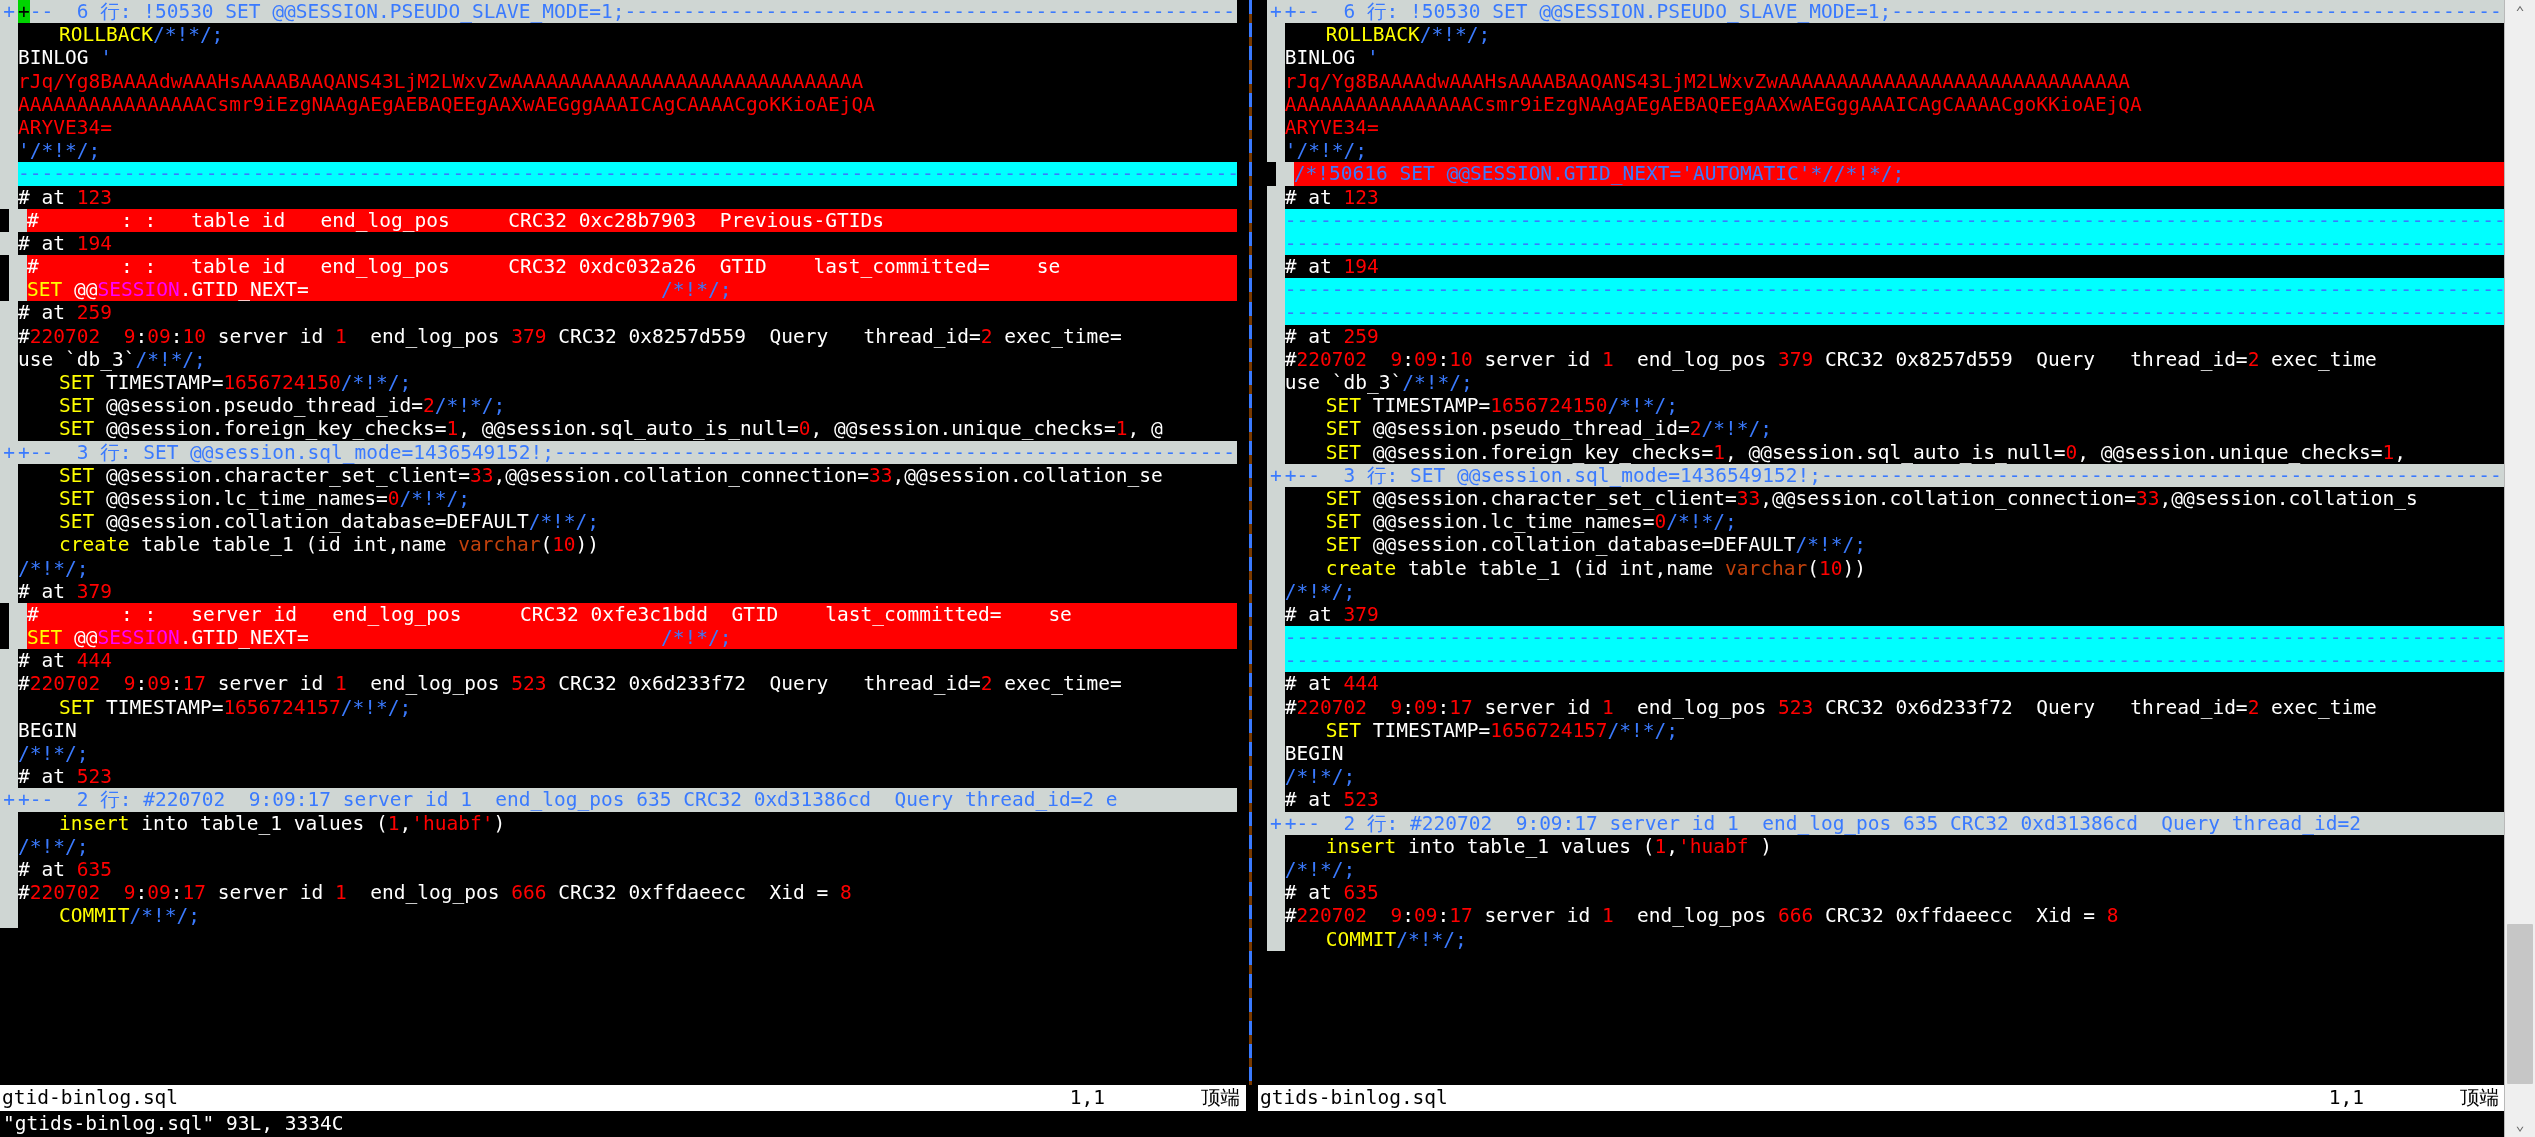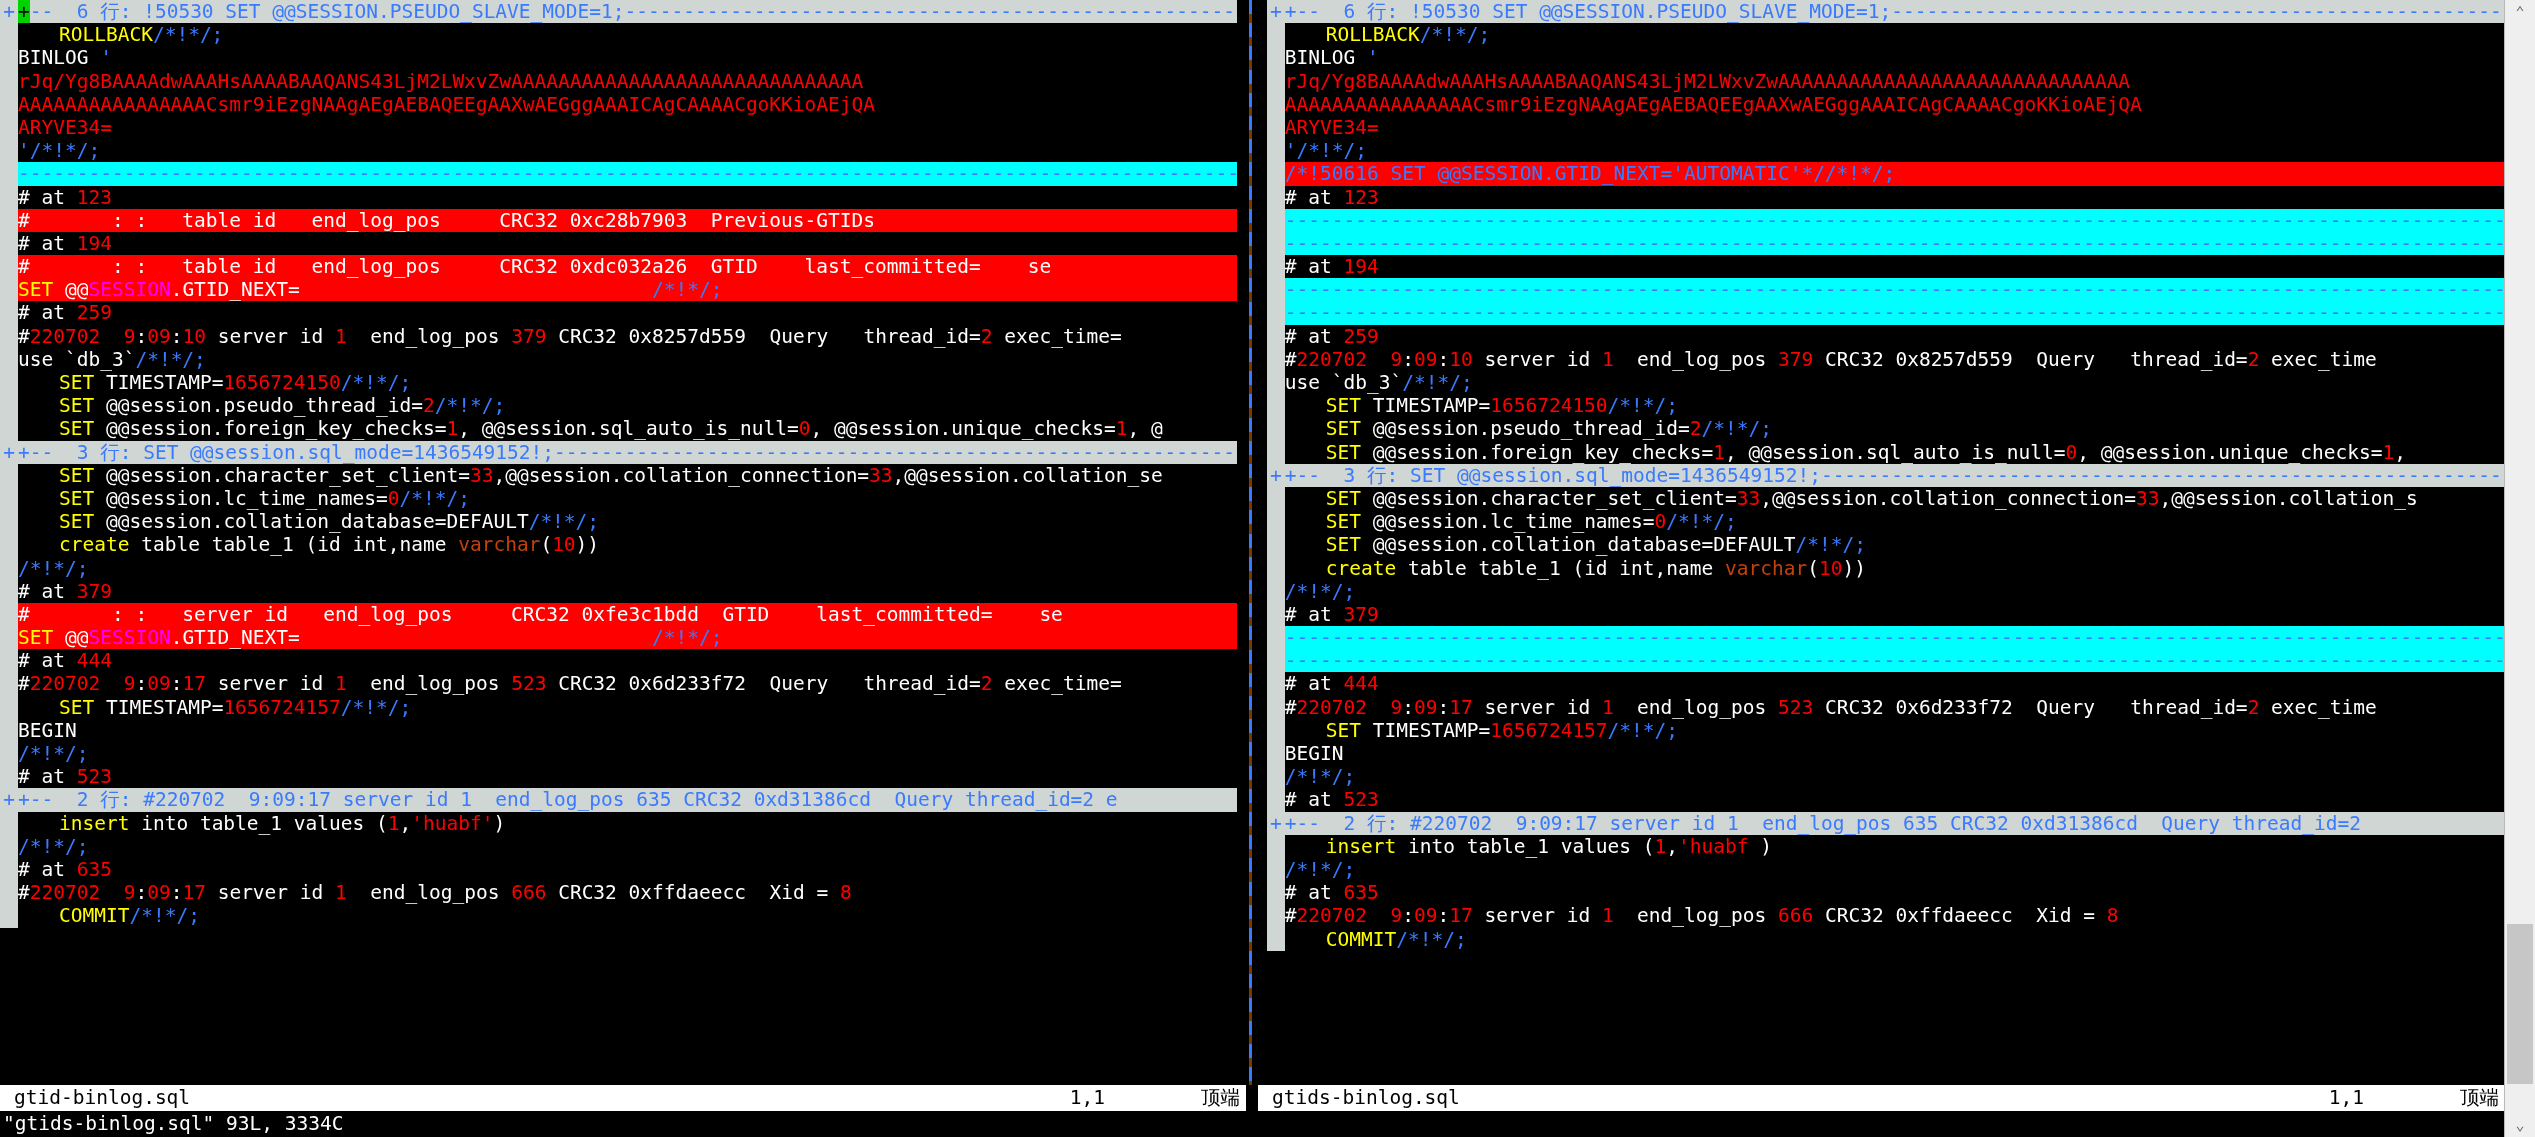--- a/index.html
+++ b/index.html
@@ -24,21 +24,21 @@
     background:#000000;
   }
   .row .gutter{
     display:inline-block;
     width:18px;height:23.2px;vertical-align:top;
     background:#cfd6d3;
   }
   .row .txt{display:inline-block;vertical-align:top;height:23.2px;}
 
   .row.black .txt{background:#000000;}
-  .row.red{background:#ff0000;}
+  .row.red{background:#ff0000;margin-left:9px;}
   .row.red .txt{background:#ff0000;}
   .row.cyan{background:#00ffff;}
   .row.cyan .txt{background:#00ffff;width:1234px;}
   .row.cyan .gutter{background:#cfd6d3;}
 
   
   .row.fold{background:#cfd6d3;color:#3a7afe;height:23.2px;}
   .row.fold .gutter{background:#cfd6d3;color:#3a7afe;text-align:center;}
   .row.fold .txt{background:#cfd6d3;color:#3a7afe;}
   .row.fold .cursor{background:#00d400;color:#000000;}
@@ -68,21 +68,21 @@
   
   .statusbar{display:flex;flex-direction:row;width:2505px;height:26px;}
   .status{
     height:26px;line-height:26px;font-size:19.5px;
     background:#ffffff;color:#000000;white-space:pre;overflow:hidden;
     display:flex;align-items:center;
     font-family:"DejaVu Sans Mono","Liberation Mono",monospace;
   }
   .status.left{width:1252px;}
   .status.right{width:1253px;margin-left:12px;}
-  .status .name{padding-left:14px;flex:0 0 auto;}
+  .status .name{padding-left:2px;flex:0 0 auto;}
   .status .sp{flex:1 1 auto;}
   .status .pos{flex:0 0 auto;padding-right:96px;}
   .status .scrollpos{flex:0 0 auto;padding-right:6px;}
 
   .cmdline{
     height:26px;line-height:26px;font-size:19.5px;
     background:#000;color:#ffffff;white-space:pre;padding-left:3px;
     width:2505px;
   }
 

